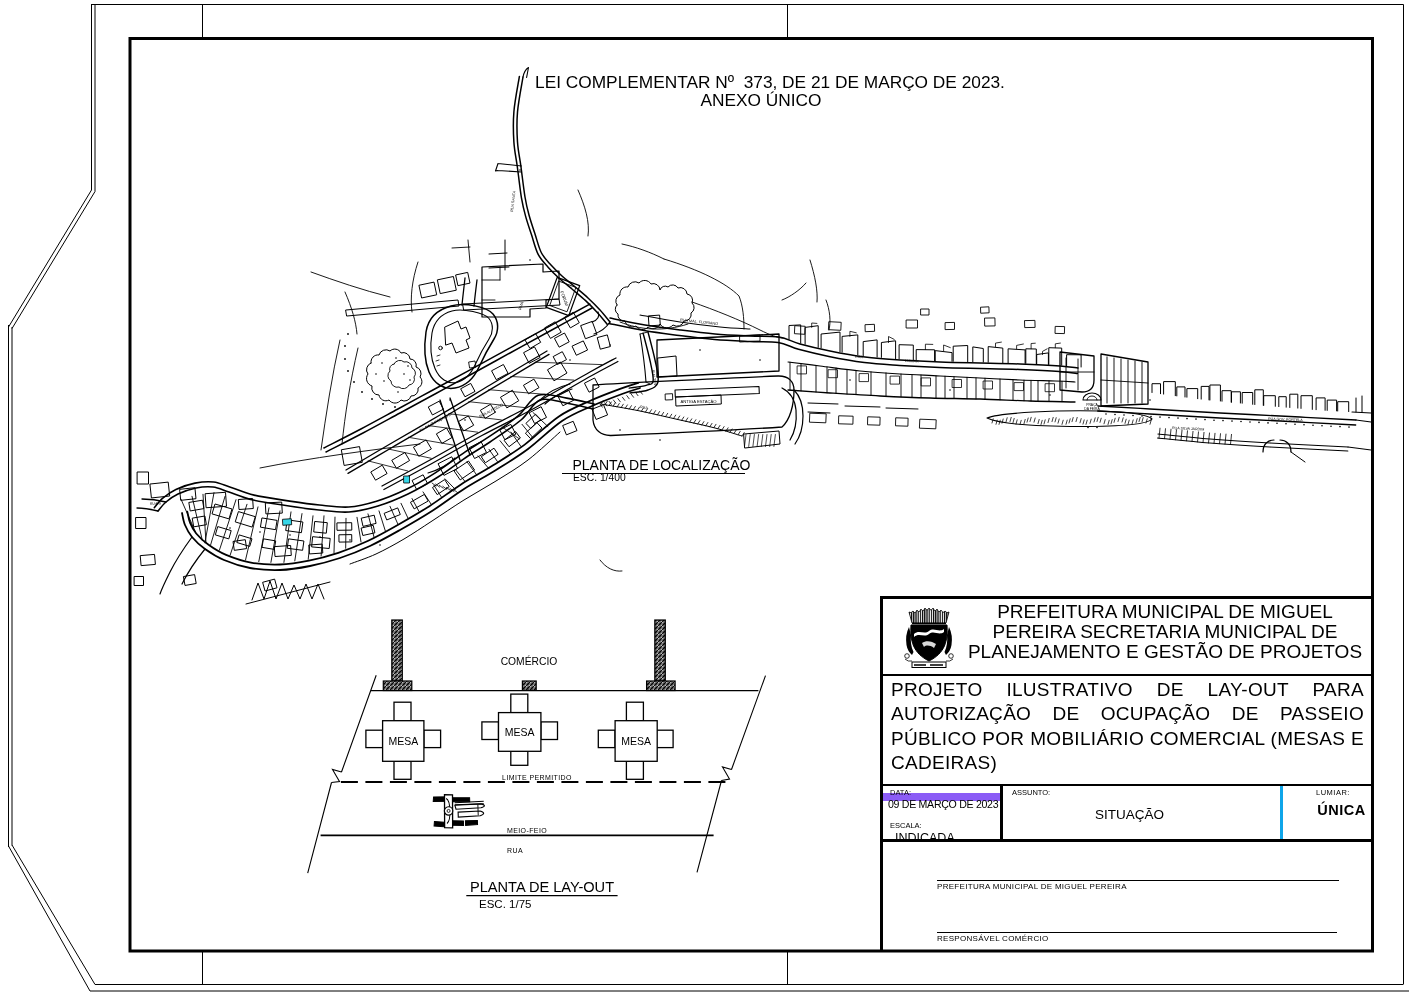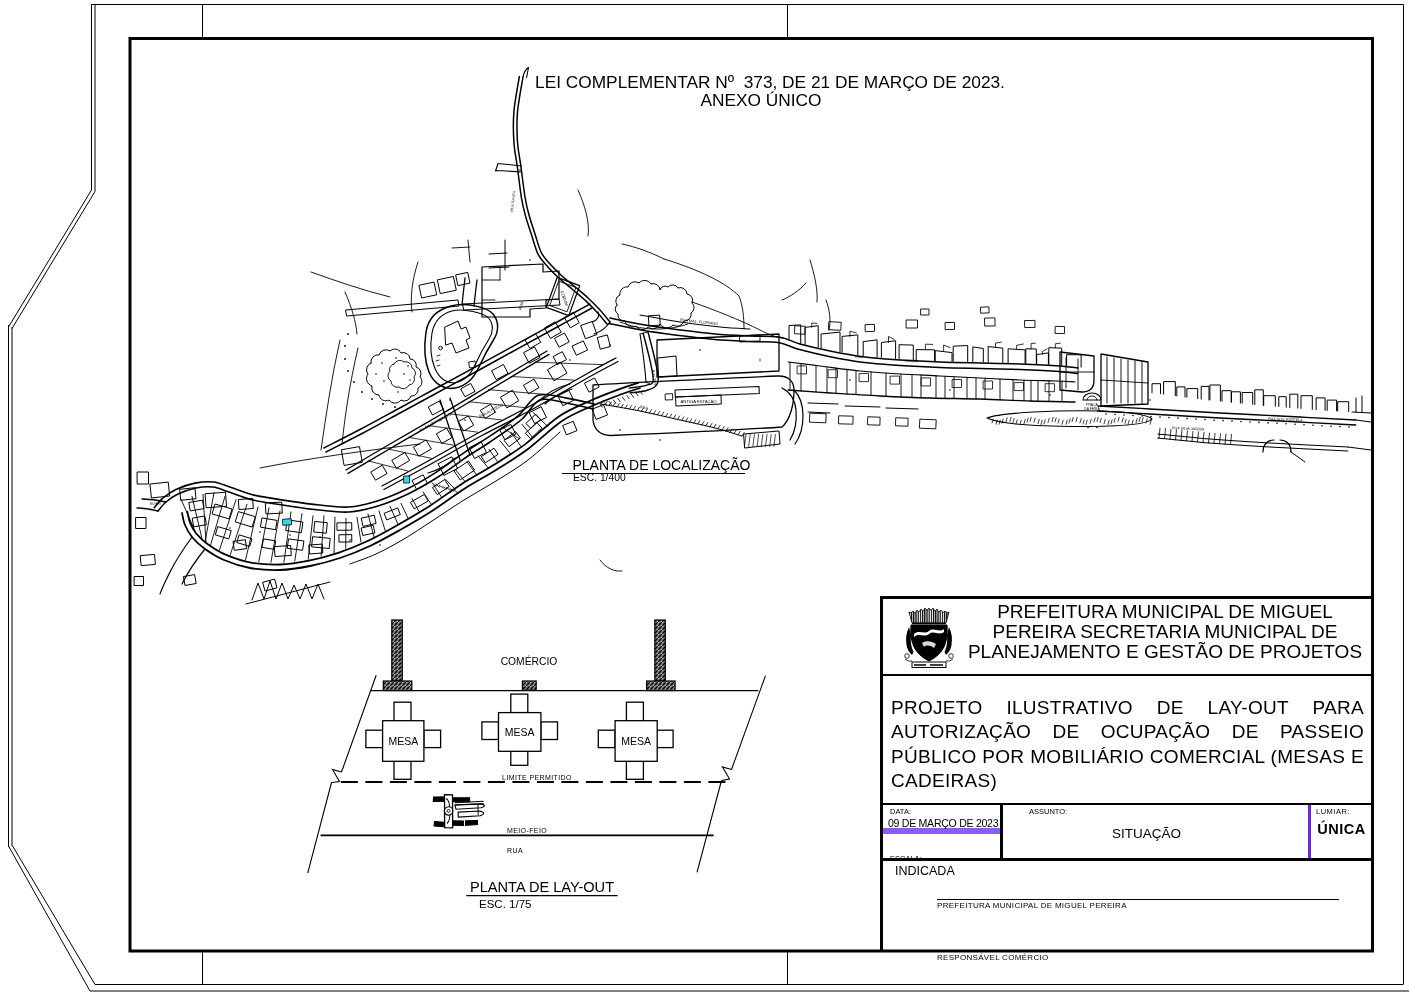--- a/index.html
+++ b/index.html
@@ -667,41 +667,41 @@
         <circle cx="51" cy="51" r="2.3" fill="none" stroke="#000" stroke-width="0.8"></circle>
         <path d="M5,54 Q8,57 12,56 M53,54 Q50,57 46,56" stroke="#000" stroke-width="0.8" fill="none"></path>
 
         <rect x="12" y="57" width="34" height="5.5" fill="#fff" stroke="#000" stroke-width="1"></rect>
         <path d="M14,60 h12 M30,60 h13" stroke="#000" stroke-width="1.6"></path>
       </svg>
     </div>
     <div style="position:absolute;left:76px;top:3px;width:412px;text-align:center;font-size:19px;line-height:20px;">PREFEITURA MUNICIPAL DE MIGUEL PEREIRA SECRETARIA MUNICIPAL DE PLANEJAMENTO E GESTÃO DE PROJETOS</div>
   </div>
 
-  <div style="position:relative;height:129px;border-bottom:2.5px solid #000;box-sizing:border-box;padding:20px 8px 0 8px;">
+  <div style="position:relative;height:110px;border-bottom:2.5px solid #000;box-sizing:border-box;padding:2px 8px 0 8px;">
     <div style="font-size:19px;line-height:24.6px;letter-spacing:0.3px;">
       <div style="text-align:justify;text-align-last:justify;">PROJETO ILUSTRATIVO DE LAY-OUT PARA</div>
       <div style="text-align:justify;text-align-last:justify;">AUTORIZAÇÃO DE OCUPAÇÃO DE PASSEIO</div>
       <div style="text-align:justify;text-align-last:justify;">PÚBLICO POR MOBILIÁRIO COMERCIAL (MESAS E</div>
       <div>CADEIRAS)</div>
     </div>
   </div>
 
   <div style="position:relative;height:56px;border-bottom:3px solid #000;box-sizing:border-box;">
     <div style="position:absolute;left:0;top:0;width:120px;height:100%;border-right:3px solid #000;box-sizing:border-box;">
-      <div style="height:29px;border-bottom:6px solid #8b5cf6;box-sizing:border-box;">
+      <div style="height:15px;border-bottom:8px solid #8b5cf6;box-sizing:border-box;">
         <div style="font-size:7.5px;padding:2px 0 0 7px;">DATA:</div>
         <div style="font-size:10.6px;padding:1px 0 0 5px;white-space:nowrap;letter-spacing:-0.3px;">09 DE MARÇO DE 2023</div>
       </div>
       <div>
         <div style="font-size:7.5px;padding:20px 0 0 7px;">ESCALA:</div>
         <div style="font-size:12.5px;padding:1px 0 0 12px;">INDICADA</div>
       </div>
     </div>
-    <div style="position:absolute;left:120px;top:0;width:308px;height:100%;border-right:3px solid #6d28d9;box-sizing:border-box;padding-left:17px;">
+    <div style="position:absolute;left:120px;top:0;width:280px;height:100%;border-right:3px solid #0ea5e9;box-sizing:border-box;">
       <div style="font-size:7.5px;padding:2px 0 0 9px;">ASSUNTO:</div>
       <div style="font-size:13.5px;text-align:left;padding:10px 0 0 92px;">SITUAÇÃO</div>
     </div>
     <div style="position:absolute;left:428px;top:0;right:0;height:100%;">
       <div style="font-size:7.5px;padding:2px 0 0 5px;letter-spacing:0.5px;">LUMIAR:</div>
       <div style="font-size:14.5px;font-weight:bold;text-align:center;padding-top:5px;letter-spacing:0.5px;">ÚNICA</div>
     </div>
   </div>
 
   <div style="position:relative;height:119px;">

